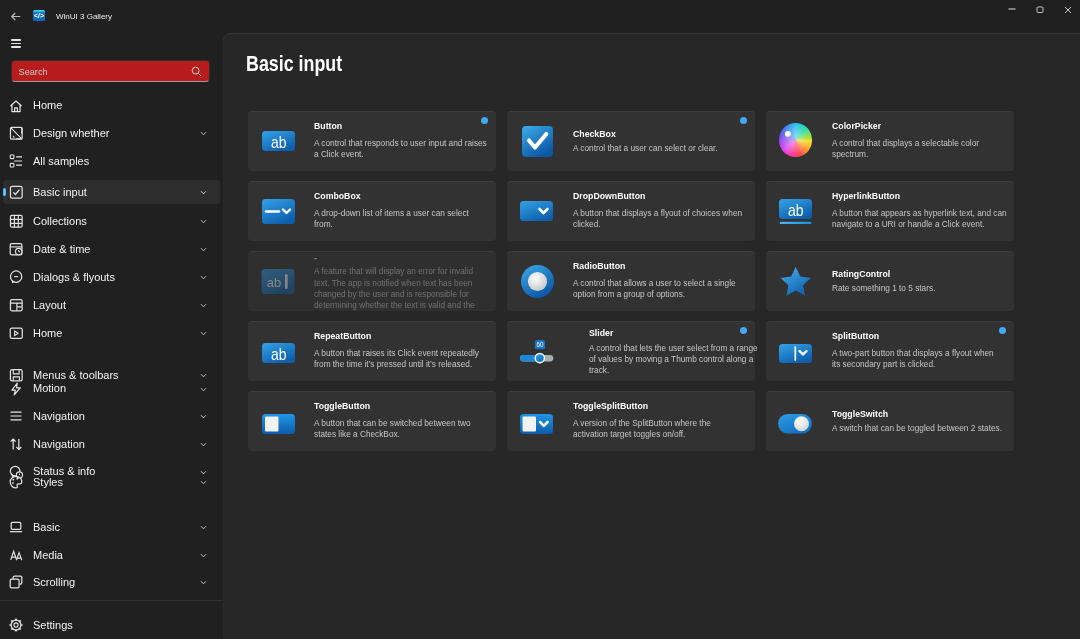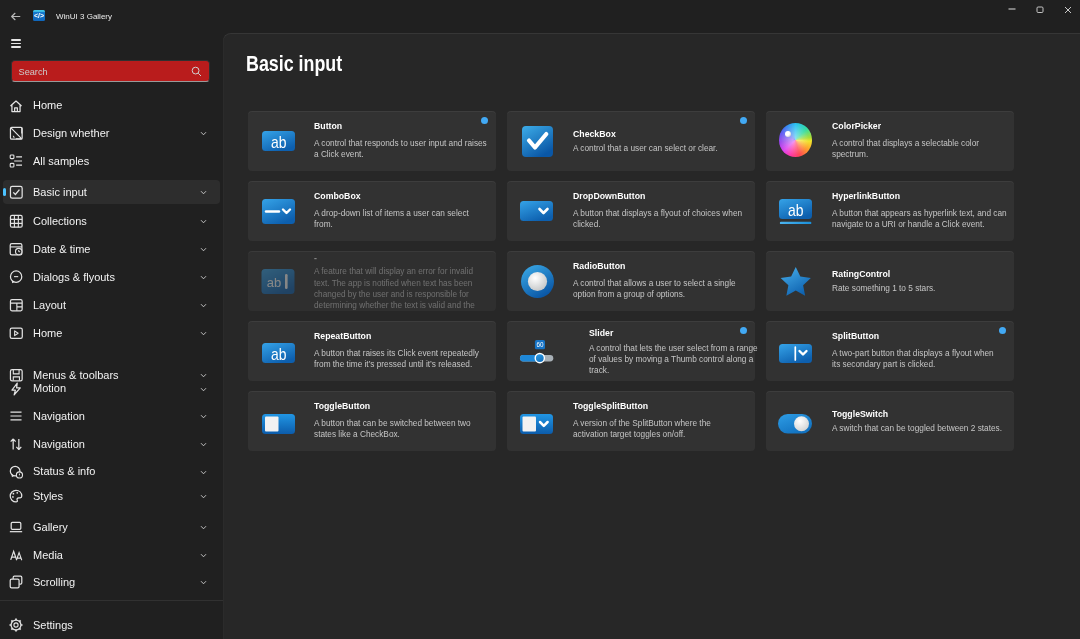--- a/index.html
+++ b/index.html
@@ -223,38 +223,38 @@
           <circle cx="5.8" cy="5.8" r="3.9" stroke="currentColor" stroke-width="1" fill="none"></circle>
           <path d="M3.2 10.8 L2.8 8.2 L5.2 9.6 Z" fill="currentColor"></path>
           <circle cx="9.3" cy="8.9" r="2.5" stroke="currentColor" stroke-width="0.9" fill="#202020"></circle>
           <path d="M9.3 7.8 V9.2 M9.3 9.9 V10" stroke="currentColor" stroke-width="0.8"></path>
         </svg>
     <span class="lbl">Status &amp; info</span>
     <svg class="chev" viewBox="0 0 7 7">
           <path d="M1 2.2 L3.5 4.8 L6 2.2" stroke="currentColor" stroke-width="0.9" fill="none"></path>
         </svg>
   </div>
-      <div class="abs navitem" style="top:484px">
+      <div class="abs navitem" style="top:470px">
     <svg class="ico" viewBox="0 0 13 13">
           <path d="M6.5 1.9 a4.7 4.7 0 1 0 0 9.4 c1 0 1.4-0.7 1-1.4 c-0.5-0.9 0-1.9 1.2-1.9 h1.2 c0.8 0 1.3-0.6 1.3-1.4 C11.2 3.6 9.1 1.9 6.5 1.9 Z" stroke="currentColor" stroke-width="1" fill="none"></path>
           <circle cx="4.4" cy="4.6" r="0.7" fill="currentColor"></circle>
           <circle cx="7.5" cy="3.9" r="0.7" fill="currentColor"></circle>
           <circle cx="4" cy="7.3" r="0.7" fill="currentColor"></circle>
         </svg>
     <span class="lbl">Styles</span>
     <svg class="chev" viewBox="0 0 7 7">
           <path d="M1 2.2 L3.5 4.8 L6 2.2" stroke="currentColor" stroke-width="0.9" fill="none"></path>
         </svg>
   </div>
       <div class="abs navitem" style="top:515px">
     <svg class="ico" viewBox="0 0 13 13">
           <rect x="2.6" y="2.8" width="7.8" height="5.6" rx="0.9" stroke="currentColor" stroke-width="1" fill="none"></rect>
           <path d="M1.5 10.3 H11.5" stroke="currentColor" stroke-width="1"></path>
         </svg>
-    <span class="lbl">Gallery</span>
+    <span class="lbl">Basic</span>
     <svg class="chev" viewBox="0 0 7 7">
           <path d="M1 2.2 L3.5 4.8 L6 2.2" stroke="currentColor" stroke-width="0.9" fill="none"></path>
         </svg>
   </div>
       <div class="abs navitem" style="top:543px">
     <svg class="ico" viewBox="0 0 13 13">
           <path d="M2.2 10.5 L4.6 3.5 L7 10.5 M3.1 8.3 H6.1" stroke="currentColor" stroke-width="1" fill="none"></path>
           <path d="M6.8 10.8 L9 4.6 L11.2 10.8 M7.6 9 H10.4" stroke="currentColor" stroke-width="0.9" fill="none"></path>
         </svg>
     <span class="lbl">Media</span>

